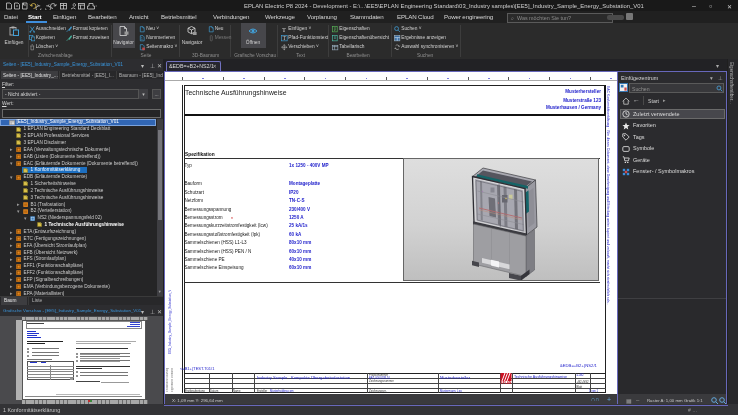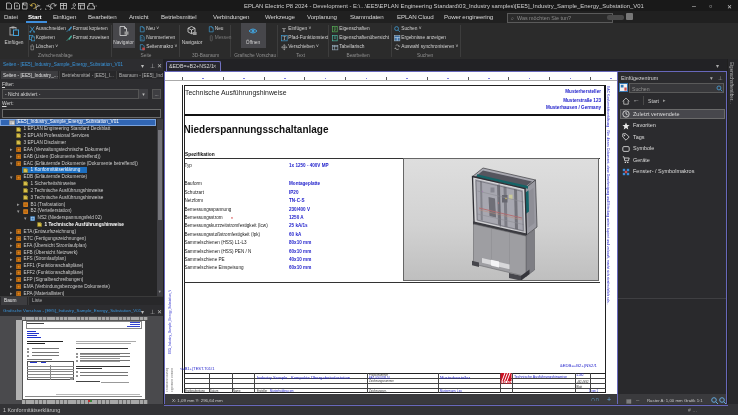--- a/index.html
+++ b/index.html
@@ -567,21 +567,20 @@
       <div class="a" style="left: 0px; top: 7.8px; width: 452px; height: 1px; background: rgb(170, 170, 170);"></div>
       <div class="a" style="left: 16.5px; top: 12.5px; width: 1px; height: 308.5px; background: rgb(34, 34, 34);"></div>
       <div class="a" style="left: 18.5px; top: 12.5px; width: 1px; height: 308.5px; background: rgb(34, 34, 34);"></div>
       <div class="a" style="left: 439.5px; top: 12.5px; width: 1px; height: 308.5px; background: rgb(34, 34, 34);"></div>
       <div class="a" style="left: 18.5px; top: 12.5px; width: 422px; height: 31.5px; border-width: 1px 2px 2.5px 1px; border-style: solid; border-color: rgb(34, 34, 34) rgb(17, 17, 17) rgb(17, 17, 17) rgb(34, 34, 34); border-image: initial;"></div>
       <div class="a" style="left: 20px; top: 16.5px; font-size: 6.9px; color: rgb(26, 26, 26);">Technische Ausführungshinweise</div>
       <div class="a" style="left: 336px; top: 16.5px; width: 100px; text-align: right; font-size: 4.6px; font-weight: bold; color: rgb(34, 34, 204);">Musterhersteller</div>
       <div class="a" style="left: 336px; top: 25.5px; width: 100px; text-align: right; font-size: 4.6px; font-weight: bold; color: rgb(34, 34, 204);">Musterstraße 123</div>
       <div class="a" style="left: 336px; top: 32.5px; width: 100px; text-align: right; font-size: 4.6px; font-weight: bold; color: rgb(34, 34, 204);">Musterhausen / Germany</div>
       <div class="a" style="left: 441px; top: 14px; font-size: 3.4px; color: rgb(34, 34, 204); writing-mode: vertical-rl; white-space: nowrap; height: 280px; overflow: hidden;">EAC Konformitätserklärung · Wer dieses Dokument, ohne Genehmigung und Mitteilung weiter kopiert und verkauft, macht sich strafrechtlich sch...</div>
-      <div class="a" style="left: 18.5px; top: 51.5px; font-size: 10px; font-weight: bold; color: rgb(17, 17, 17);">Niederspannungsschaltanlage</div>
       <div class="a" style="left: 20px; top: 79.5px; font-size: 4.8px; font-weight: bold; color: rgb(17, 17, 17);">Spezifikation</div>
       <div class="a" style="left: 18.5px; top: 85.5px; width: 416px; height: 1px; background: rgb(51, 51, 51);"></div>
       <div class="a" style="left: 19.5px; top: 91.3px; font-size: 4.6px; color: rgb(26, 26, 26); white-space: nowrap;">Typ</div>
       <div class="a" style="left: 124px; top: 91.3px; font-size: 4.6px; font-weight: bold; color: rgb(34, 34, 204); white-space: nowrap;">1x 1250 - 400V MP</div>
       <div class="a" style="left: 19.5px; top: 109.3px; font-size: 4.6px; color: rgb(26, 26, 26); white-space: nowrap;">Bauform</div>
       <div class="a" style="left: 124px; top: 109.3px; font-size: 4.6px; font-weight: bold; color: rgb(34, 34, 204); white-space: nowrap;">Montageplatte</div>
       <div class="a" style="left: 19.5px; top: 117.7px; font-size: 4.6px; color: rgb(26, 26, 26); white-space: nowrap;">Schutzart</div>
       <div class="a" style="left: 124px; top: 117.7px; font-size: 4.6px; font-weight: bold; color: rgb(34, 34, 204); white-space: nowrap;">IP20</div>
       <div class="a" style="left: 19.5px; top: 126.1px; font-size: 4.6px; color: rgb(26, 26, 26); white-space: nowrap;">Netzform</div>
       <div class="a" style="left: 124px; top: 126.1px; font-size: 4.6px; font-weight: bold; color: rgb(34, 34, 204); white-space: nowrap;">TN-C-S</div>

